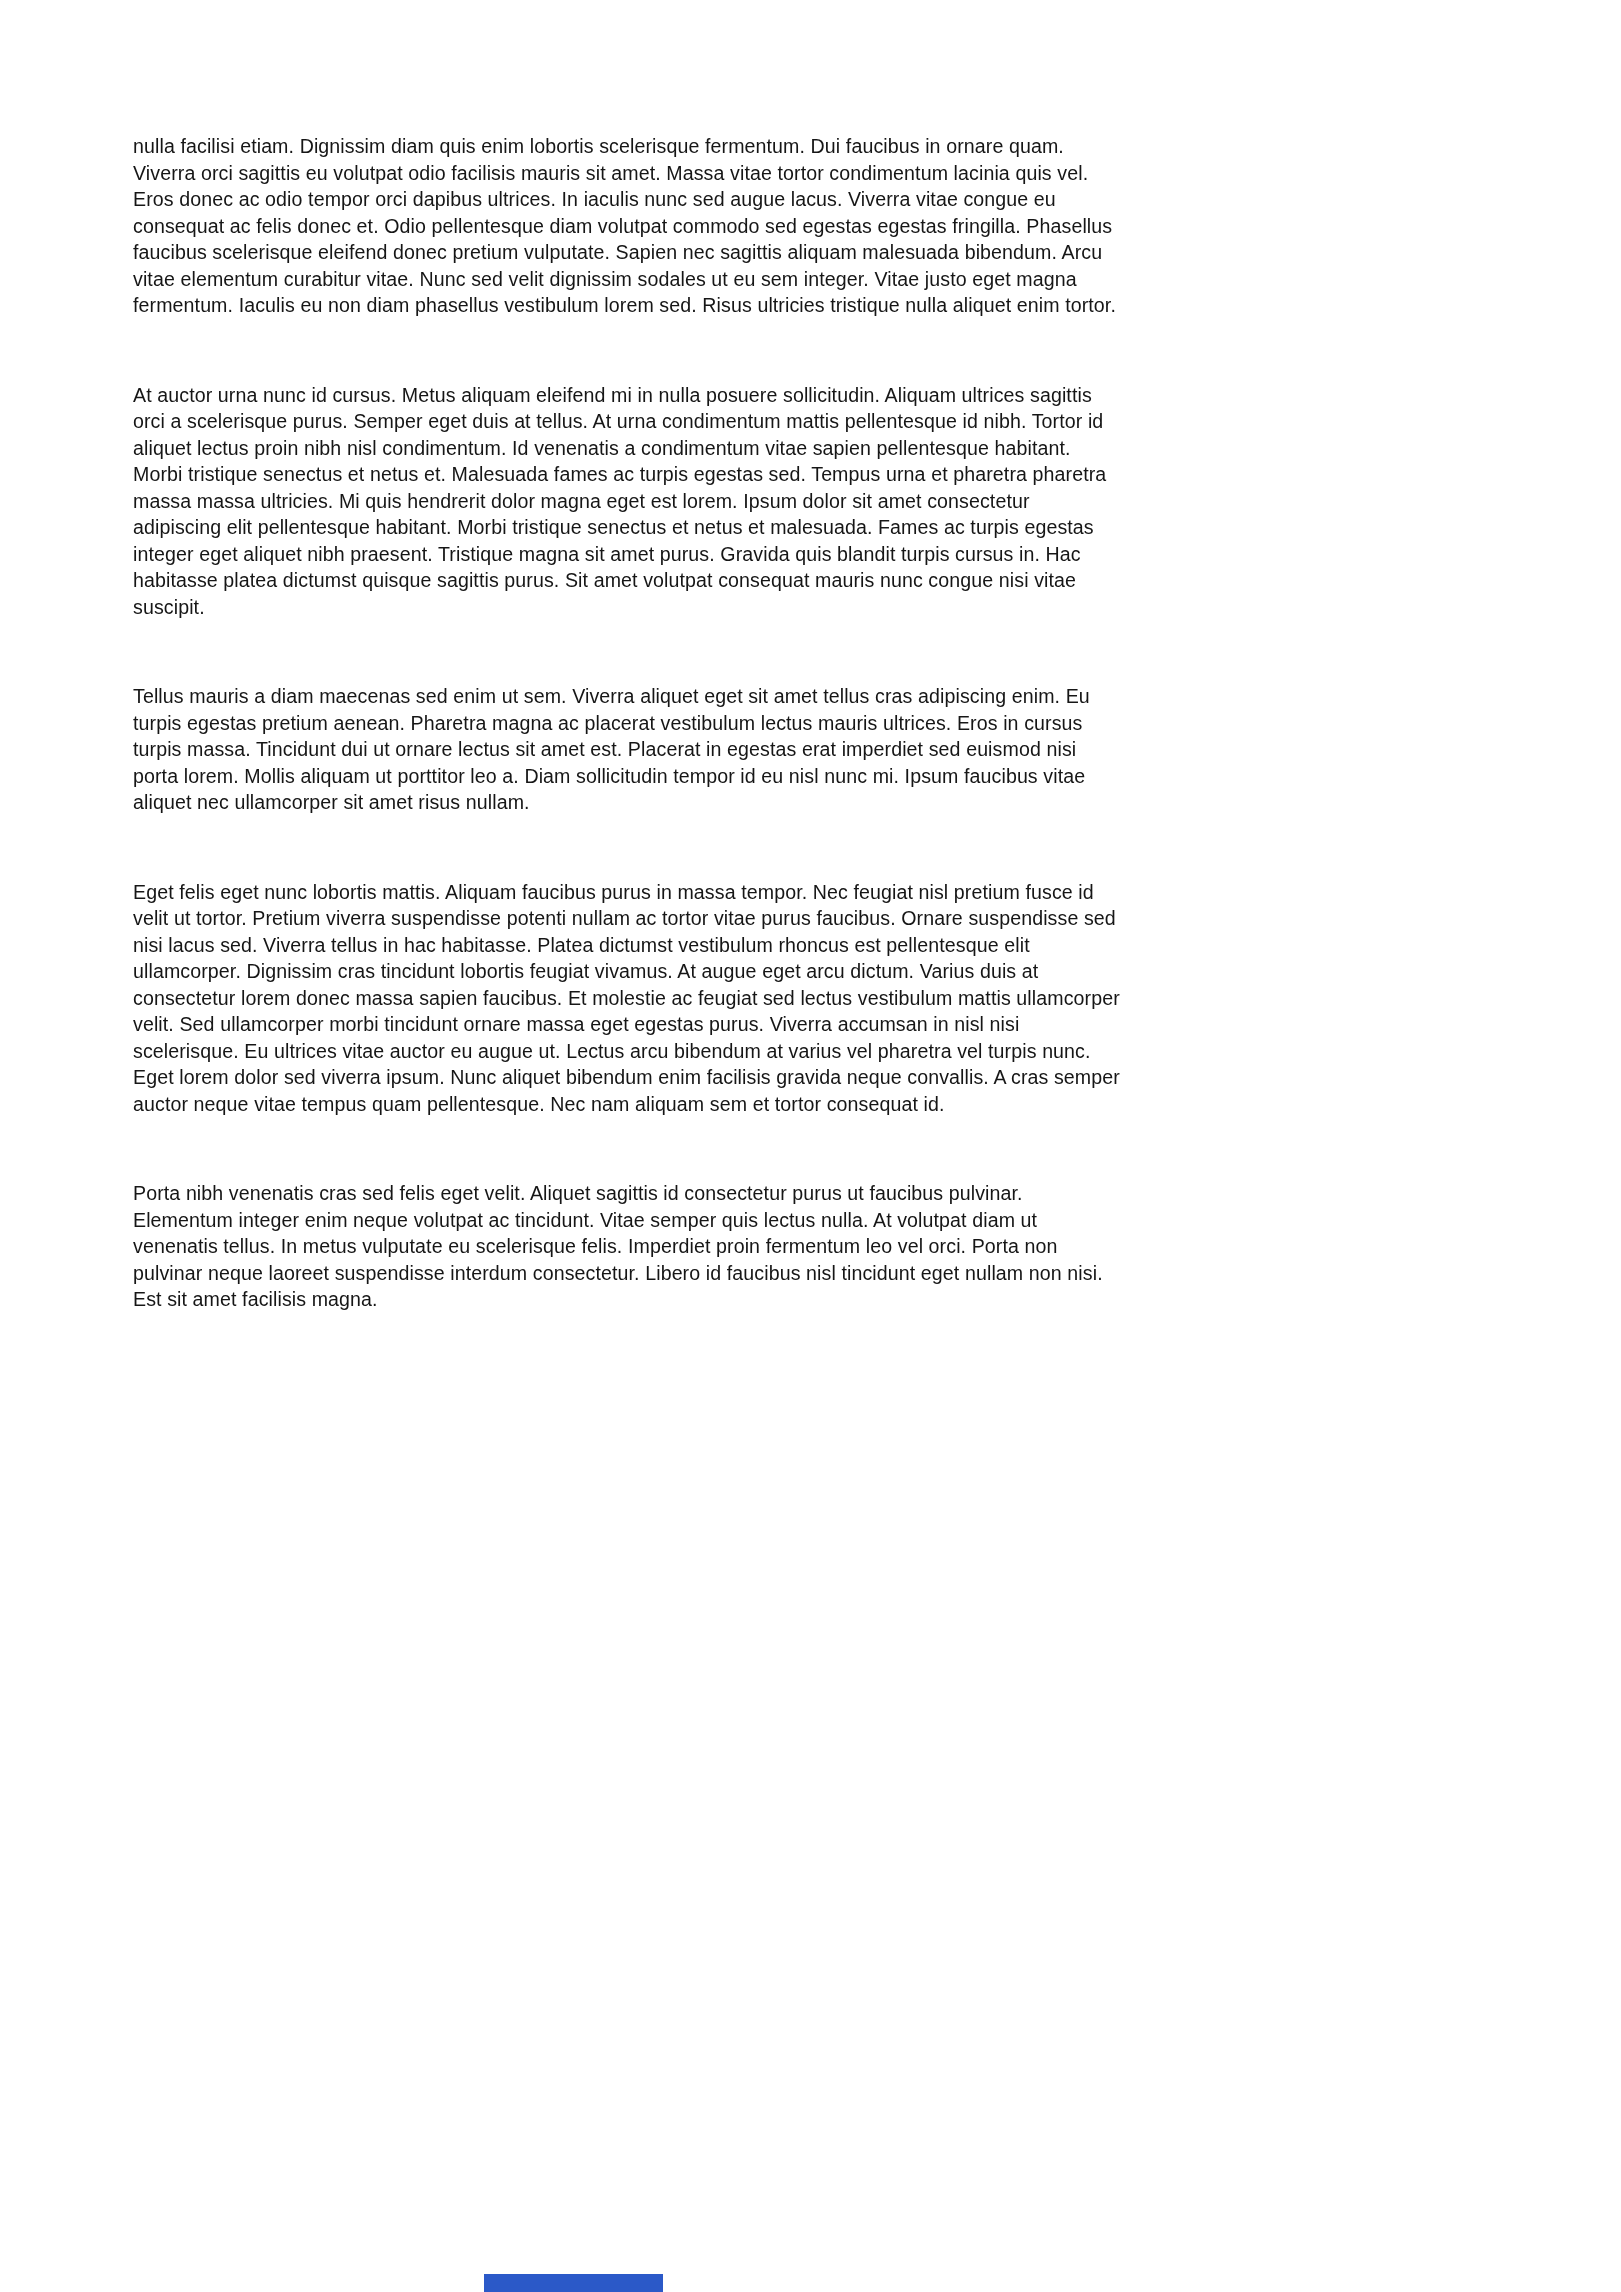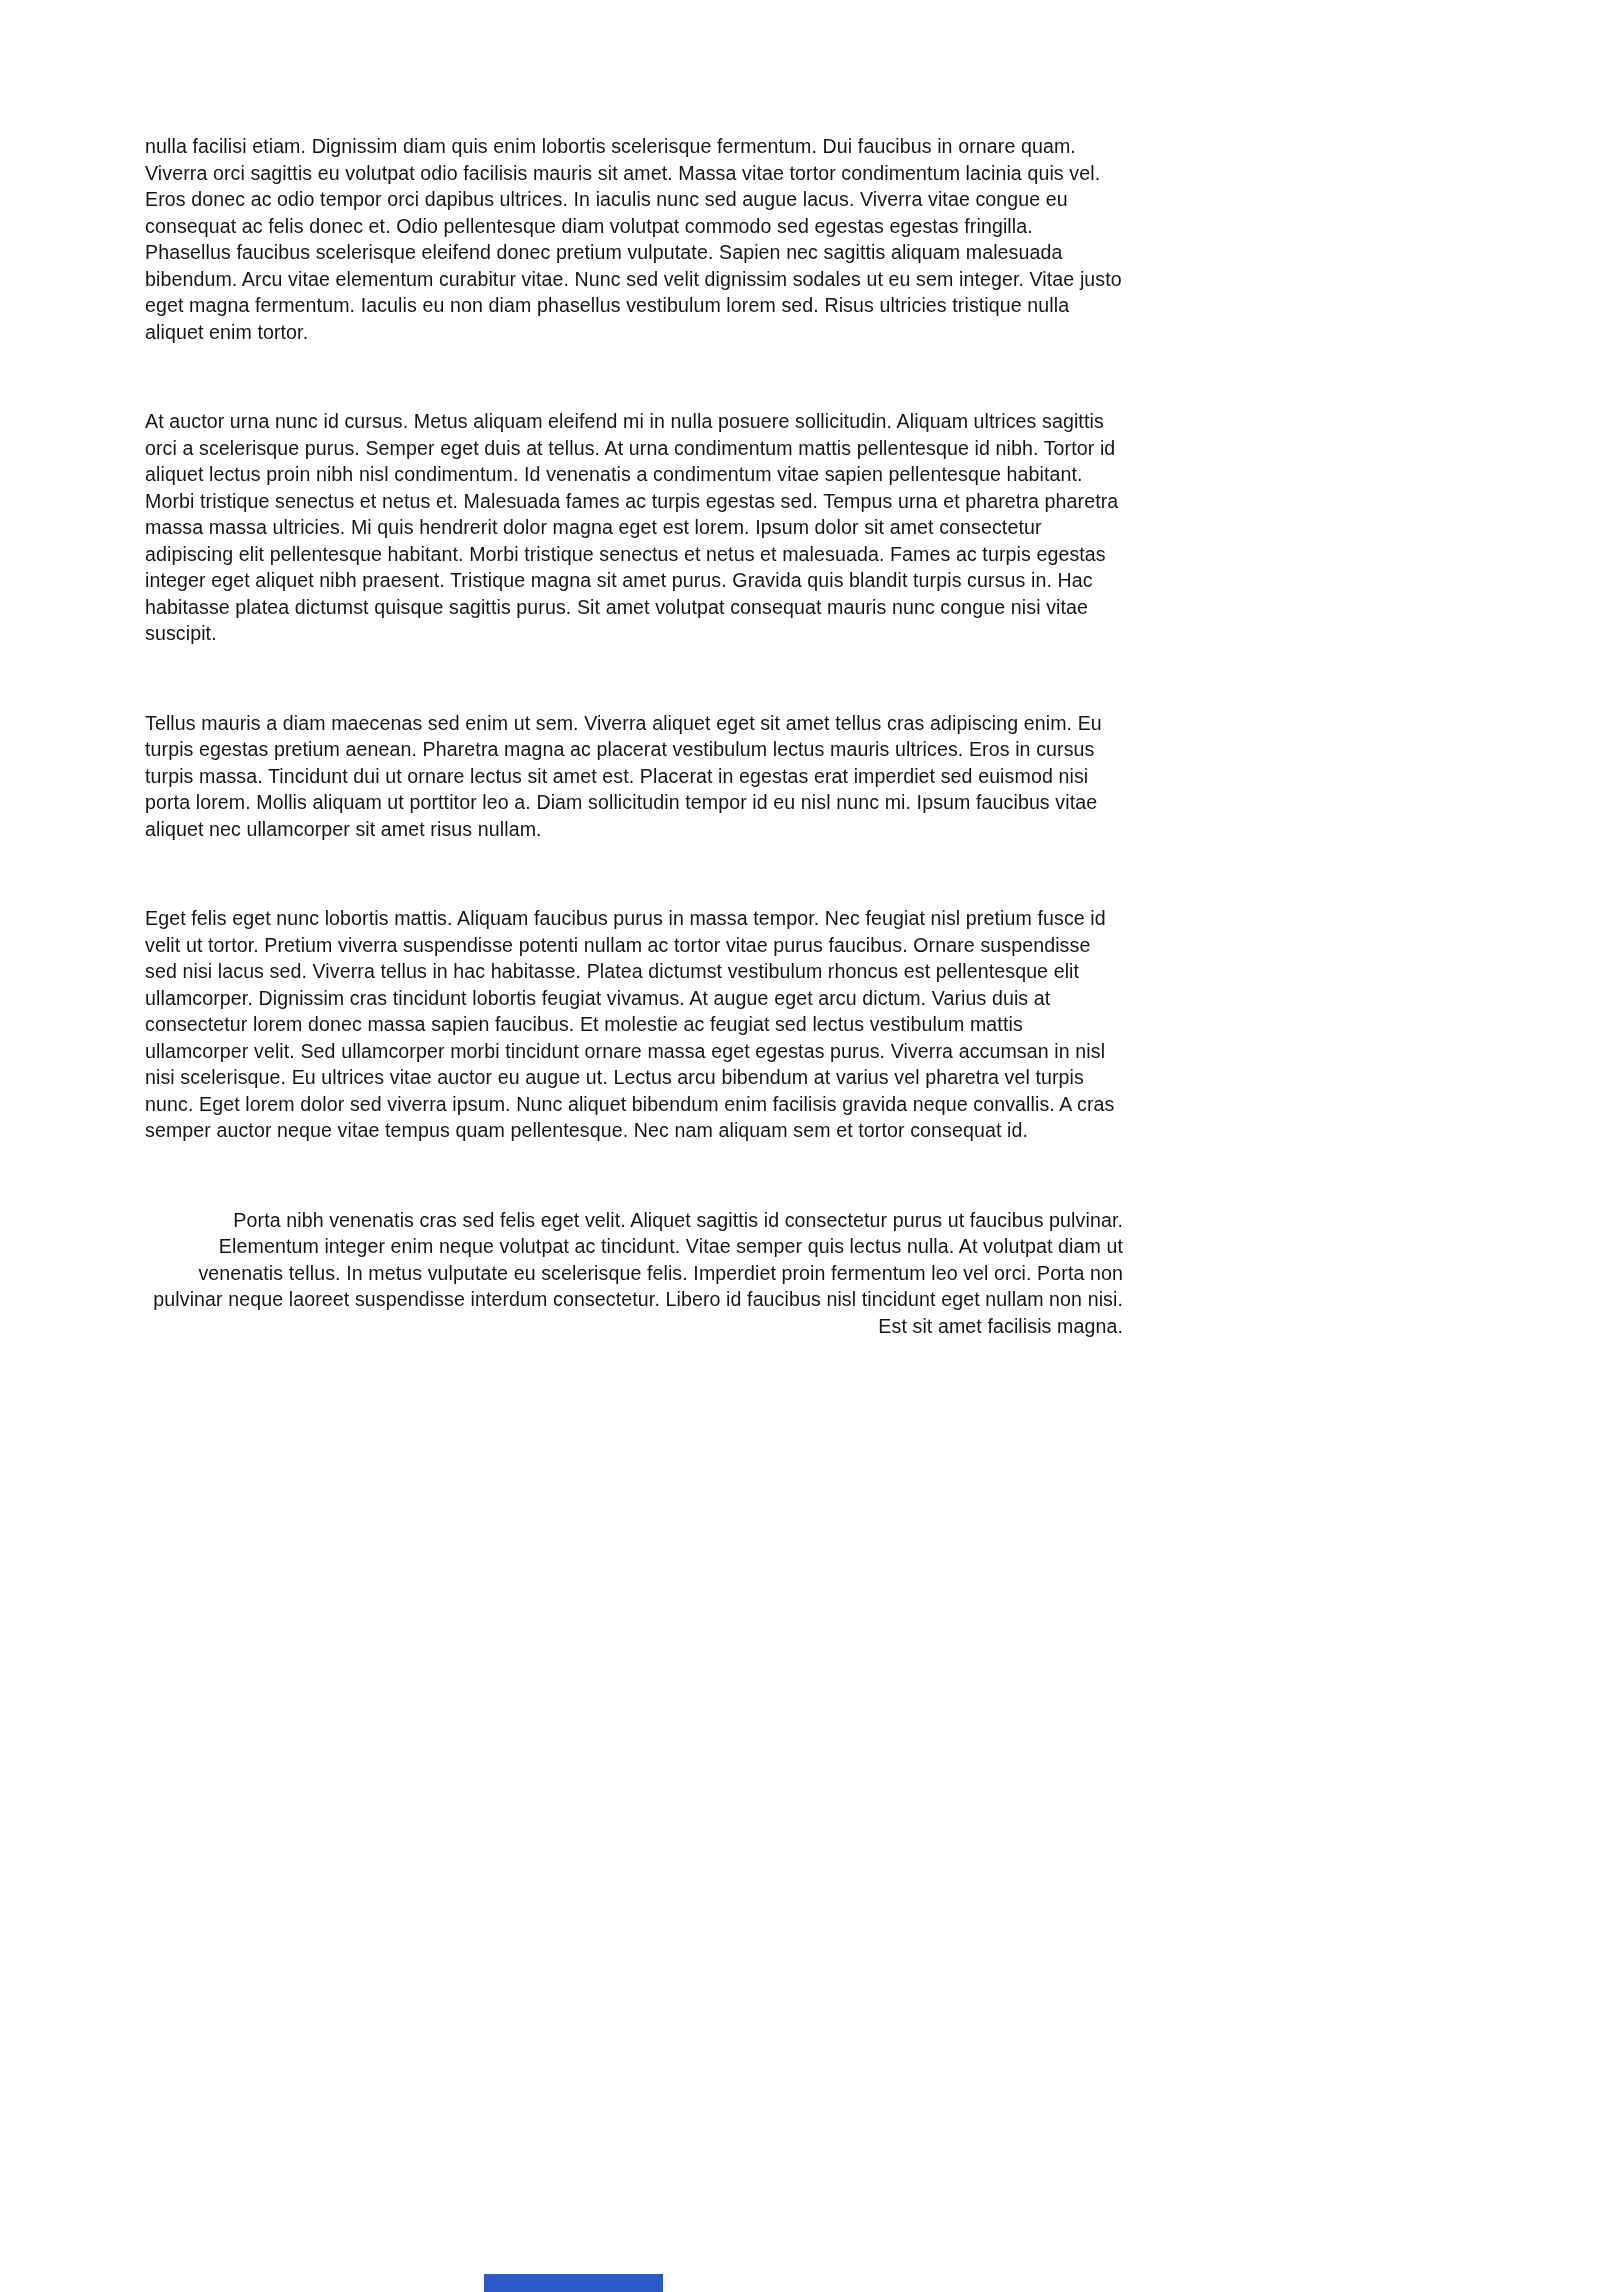--- a/index.html
+++ b/index.html
@@ -24,30 +24,29 @@
       overflow: hidden;
     }
     
     .content {
       position: absolute;
       left: 133px;
       top: 133px;
       width: 990px;
     }
     .content p {
-      margin: 0 0 63px 12px;
+      margin: 0 0 63px 0;
       font-size: 19.6px;
       line-height: 26.5px;
       letter-spacing: 0.1px;
       color: #161616;
       text-align: left;
     }
     .content p:last-child {
       margin-bottom: 0;
-      text-align: right;
     }
     
     .bottom-bar {
       position: absolute;
       left: 484px;
       top: 2274px;
       width: 179px;
       height: 18.6px;
       background: #2b59c8; 
     }

